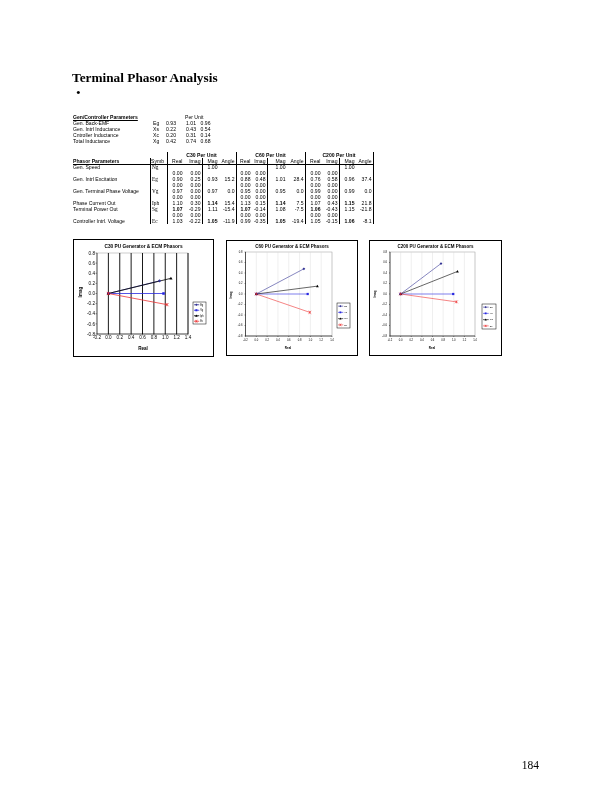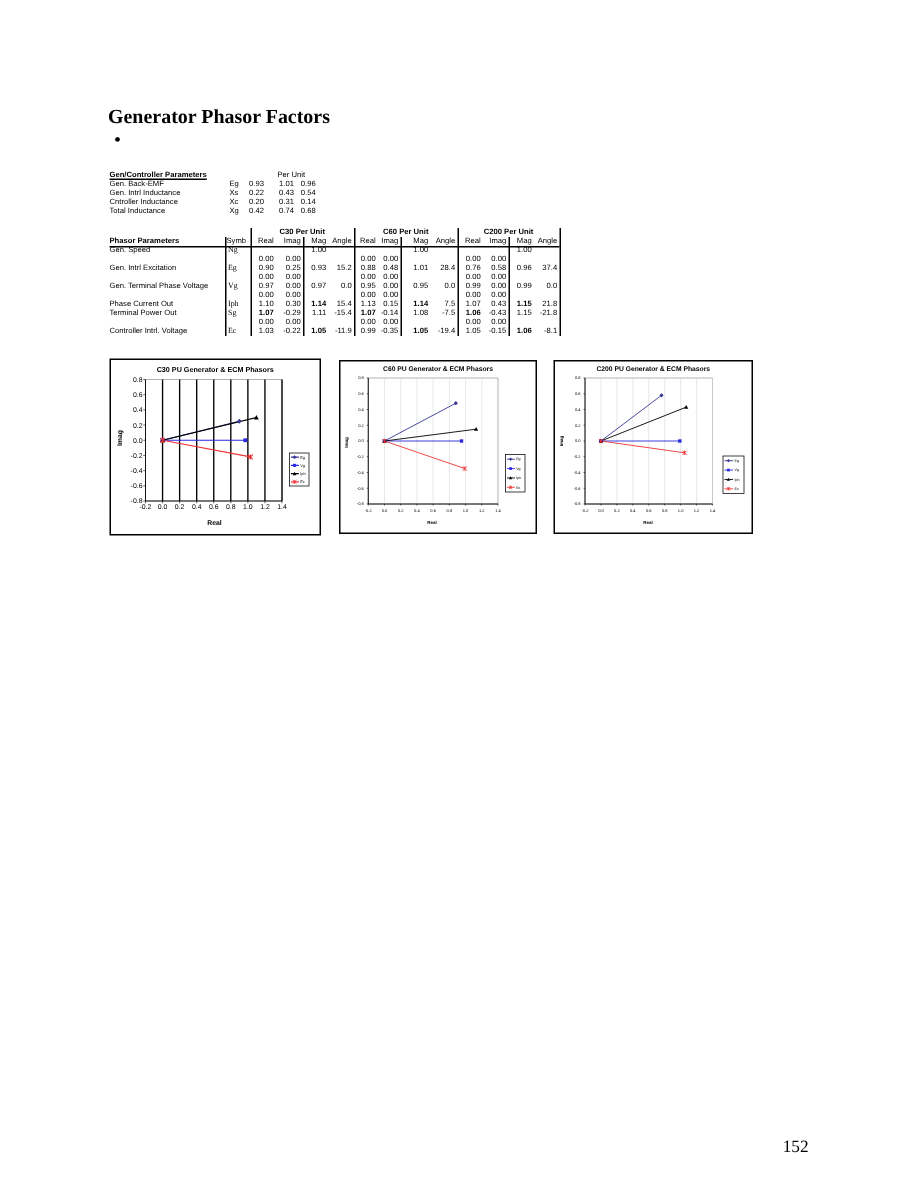--- a/index.html
+++ b/index.html
@@ -25,21 +25,21 @@
   #chart-0 { left: 73px; top: 239px; width: 141px; height: 118px; }
   #chart-1 { left: 226px; top: 240px; width: 132px; height: 116px; }
   #chart-2 { left: 369px; top: 240px; width: 133px; height: 116px; }
   .chart-box svg { position: absolute; left: -1px; top: -1px; }
   .chart-box svg text { font-family: "Liberation Sans", sans-serif; fill: #000; }
 </style>
 </head>
 <body>
 
 <div id="page">
-  <div class="title">Generator Phasor Factors</div>
+  <div class="title">Terminal Phasor Analysis</div>
   <div class="bullet">•</div>
 
   <div id="param-table" class="ptable">
       <div class="cell b u" style="left: 0px; top: 0px;">Gen/Controller Parameters</div>
       <div class="cell" style="left: 112px; top: 0px;">Per Unit</div>
       <div class="cell" style="left: 0px; top: 6px;">Gen. Back-EMF</div>
       <div class="cell" style="left: 80px; top: 6px;">Eg</div>
       <div class="cell r" style="left: 88px; top: 6px; width: 16.5px;">0.93</div>
       <div class="cell r" style="left: 106px; top: 6px; width: 18.5px;">1.01</div>
       <div class="cell r" style="left: 124.5px; top: 6px; width: 14.5px;">0.96</div>
@@ -549,14 +549,14 @@
               <line x1="115.52" y1="84.755" x2="117.76" y2="86.995"></line>
               <line x1="115.52" y1="86.995" x2="117.76" y2="84.755"></line>
               <line x1="116.64" y1="84.755" x2="116.64" y2="86.995"></line>
             </g>
             <text x="120.7" y="86.739" font-size="2.4">Ec</text>
           </g>
         </g>
       </svg>
     </div>
 
-  <div class="pagenum">152</div>
+  <div class="pagenum">184</div>
 </div>
 
 </body></html>

